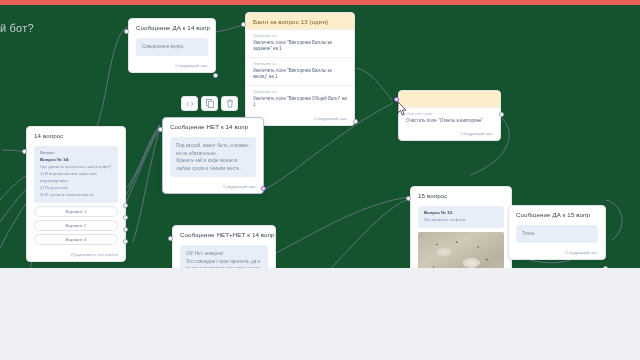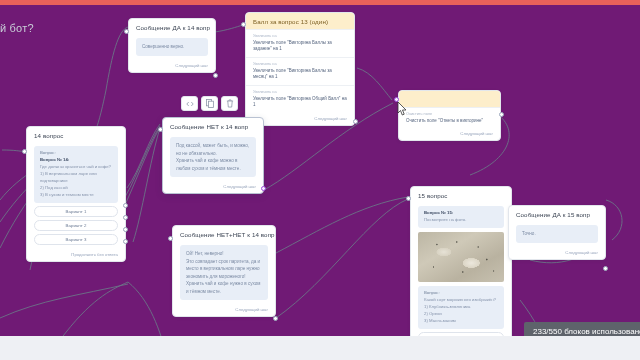--- a/index.html
+++ b/index.html
@@ -4,22 +4,22 @@
 <style>
   * { box-sizing: border-box; margin: 0; padding: 0; }
   html, body {
     width: 640px; height: 360px;
     overflow: hidden;
     font-family: "Liberation Sans", sans-serif;
     background: #eef0f4;
   }
   #canvas {
     position: relative;
-    width: 640px; height: 336px;
-    background: #701a75;
+    width: 640px; height: 268px;
+    background: #14532d;
     overflow: hidden;
   }
   .topbar {
     position: absolute; left: 0; top: 0;
     width: 640px; height: 5px;
     background: #e8615a;
   }
   .bg-text {
     position: absolute; left: 0px; top: 22px;
     font-size: 11px; color: #c9ced8; letter-spacing: .2px;

